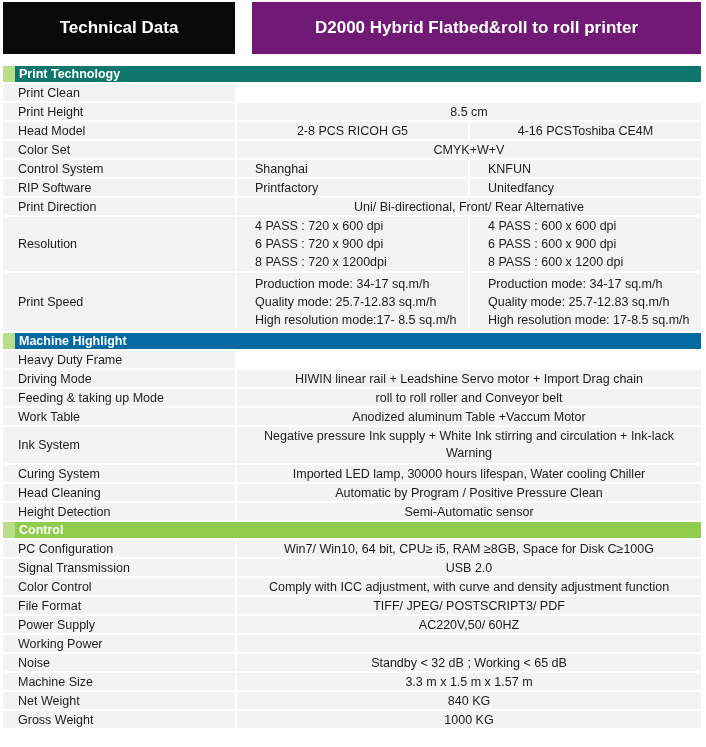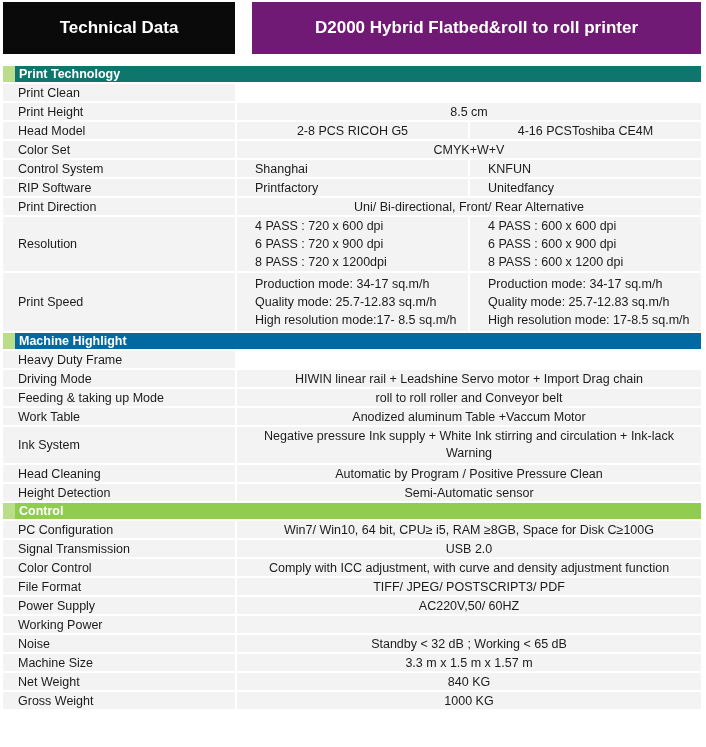--- a/index.html
+++ b/index.html
@@ -140,20 +140,24 @@
   </div>
   <div class="row h1">
     <div class="cell label">Work Table</div>
     <div class="cell value">Anodized aluminum Table +Vaccum Motor</div>
   </div>
   <div class="row hink">
     <div class="cell label">Ink System</div>
     <div class="cell value wrap">Negative pressure Ink supply + White Ink stirring and circulation + Ink-lack Warning</div>
   </div>
   <div class="row h1">
+    <div class="cell label">Curing System</div>
+    <div class="cell value">Imported LED lamp, 30000 hours lifespan, Water cooling Chiller</div>
+  </div>
+  <div class="row h1">
     <div class="cell label">Head Cleaning</div>
     <div class="cell value">Automatic by Program / Positive Pressure Clean</div>
   </div>
   <div class="row h1">
     <div class="cell label">Height Detection</div>
     <div class="cell value">Semi-Automatic sensor</div>
   </div>
 
   <div class="band gap-top">
     <div class="edge" style="background: rgb(185, 221, 139);"></div>

